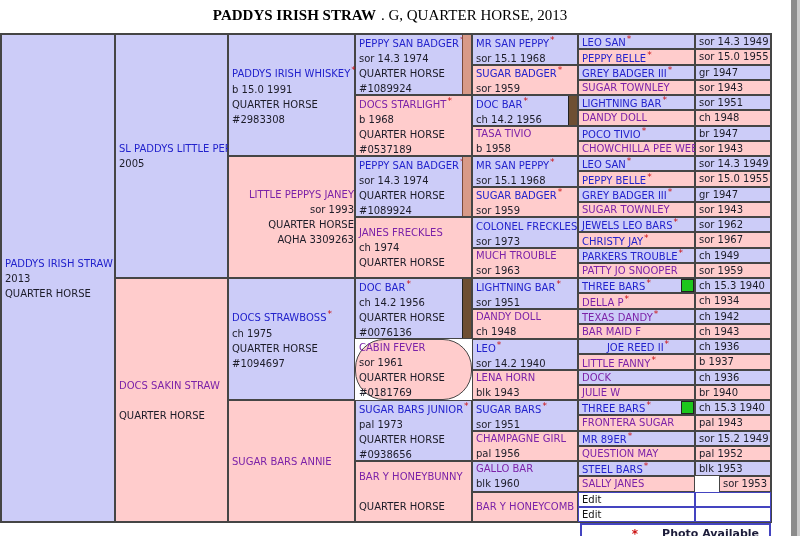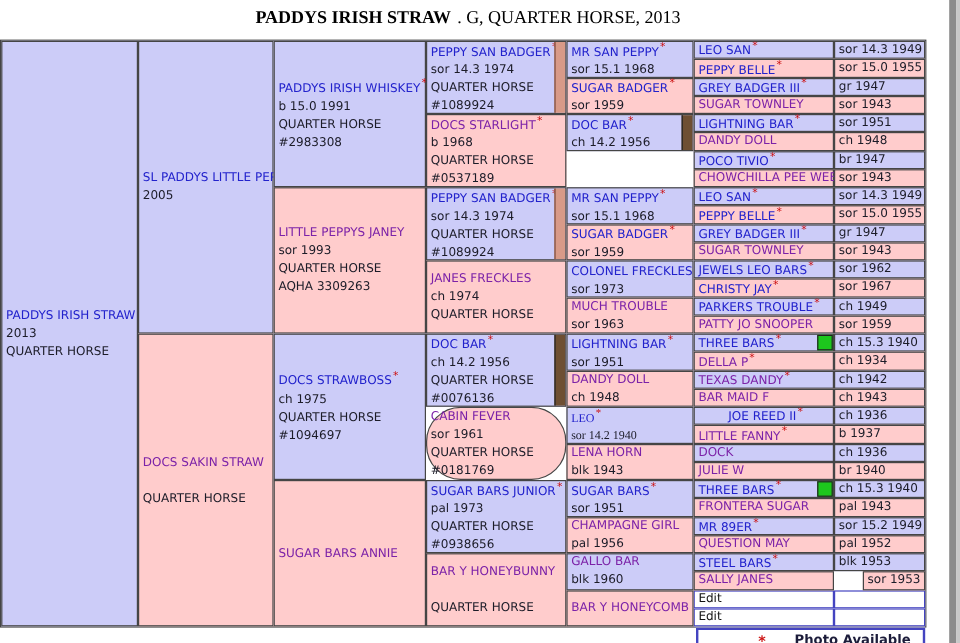--- a/index.html
+++ b/index.html
@@ -71,21 +71,21 @@
         <span class="nm ln-purple">DOCS SAKIN STRAW</span>
         <div class="det"></div>
         <div class="det">QUARTER HORSE</div>
       </div>
       <div class="cell bg-blue" style="grid-area: 1 / 3 / span 8;">
         <span class="nm ln-blue">PADDYS IRISH WHISKEY<span class="star">*</span></span>
         <div class="det">b 15.0 1991</div>
         <div class="det">QUARTER HORSE</div>
         <div class="det">#2983308</div>
       </div>
-      <div class="cell bg-pink" style="grid-area: 9 / 3 / span 8;">
+      <div class="cell bg-pink" style="grid-area: 9 / 3 / span 8; align-items: flex-end;">
         <span class="nm ln-purple">LITTLE PEPPYS JANEY</span>
         <div class="det">sor 1993</div>
         <div class="det">QUARTER HORSE</div>
         <div class="det">AQHA 3309263</div>
       </div>
       <div class="cell bg-blue" style="grid-area: 17 / 3 / span 8;">
         <span class="nm ln-blue">DOCS STRAWBOSS<span class="star">*</span></span>
         <div class="det">ch 1975</div>
         <div class="det">QUARTER HORSE</div>
         <div class="det">#1094697</div>
@@ -148,20 +148,24 @@
       </div>
       <div class="cell bg-pink" style="grid-area: 3 / 5 / span 2;">
         <span class="nm ln-blue">SUGAR BADGER<span class="star">*</span></span>
         <div class="det">sor 1959</div>
       </div>
       <div class="cell bg-blue" style="grid-area: 5 / 5 / span 2;">
         <span class="nm ln-blue">DOC BAR<span class="star">*</span></span>
         <div class="det">ch 14.2 1956</div>
         <div class="thumb brown"></div>
       </div>
+      <div class="cell bg-pink" style="grid-area: 7 / 5 / span 2;">
+        <span class="nm ln-purple">TASA TIVIO</span>
+        <div class="det">b 1958</div>
+      </div>
       <div class="cell bg-blue" style="grid-area: 9 / 5 / span 2;">
         <span class="nm ln-blue">MR SAN PEPPY<span class="star">*</span></span>
         <div class="det">sor 15.1 1968</div>
       </div>
       <div class="cell bg-pink" style="grid-area: 11 / 5 / span 2;">
         <span class="nm ln-blue">SUGAR BADGER<span class="star">*</span></span>
         <div class="det">sor 1959</div>
       </div>
       <div class="cell bg-blue" style="grid-area: 13 / 5 / span 2;">
         <span class="nm ln-blue">COLONEL FRECKLES<span class="star">*</span></span>
@@ -172,21 +176,21 @@
         <div class="det">sor 1963</div>
       </div>
       <div class="cell bg-blue" style="grid-area: 17 / 5 / span 2;">
         <span class="nm ln-blue">LIGHTNING BAR<span class="star">*</span></span>
         <div class="det">sor 1951</div>
       </div>
       <div class="cell bg-pink" style="grid-area: 19 / 5 / span 2;">
         <span class="nm ln-purple">DANDY DOLL</span>
         <div class="det">ch 1948</div>
       </div>
-      <div class="cell bg-blue" style="grid-area: 21 / 5 / span 2; font-family: Liberation Serif, serif;">
+      <div class="cell bg-blue" style="grid-area: 21 / 5 / span 2;">
         <span class="nm ln-blue">LEO<span class="star">*</span></span>
         <div class="det">sor 14.2 1940</div>
       </div>
       <div class="cell bg-pink" style="grid-area: 23 / 5 / span 2;">
         <span class="nm ln-purple">LENA HORN</span>
         <div class="det">blk 1943</div>
       </div>
       <div class="cell bg-blue" style="grid-area: 25 / 5 / span 2;">
         <span class="nm ln-blue">SUGAR BARS<span class="star">*</span></span>
         <div class="det">sor 1951</div>

